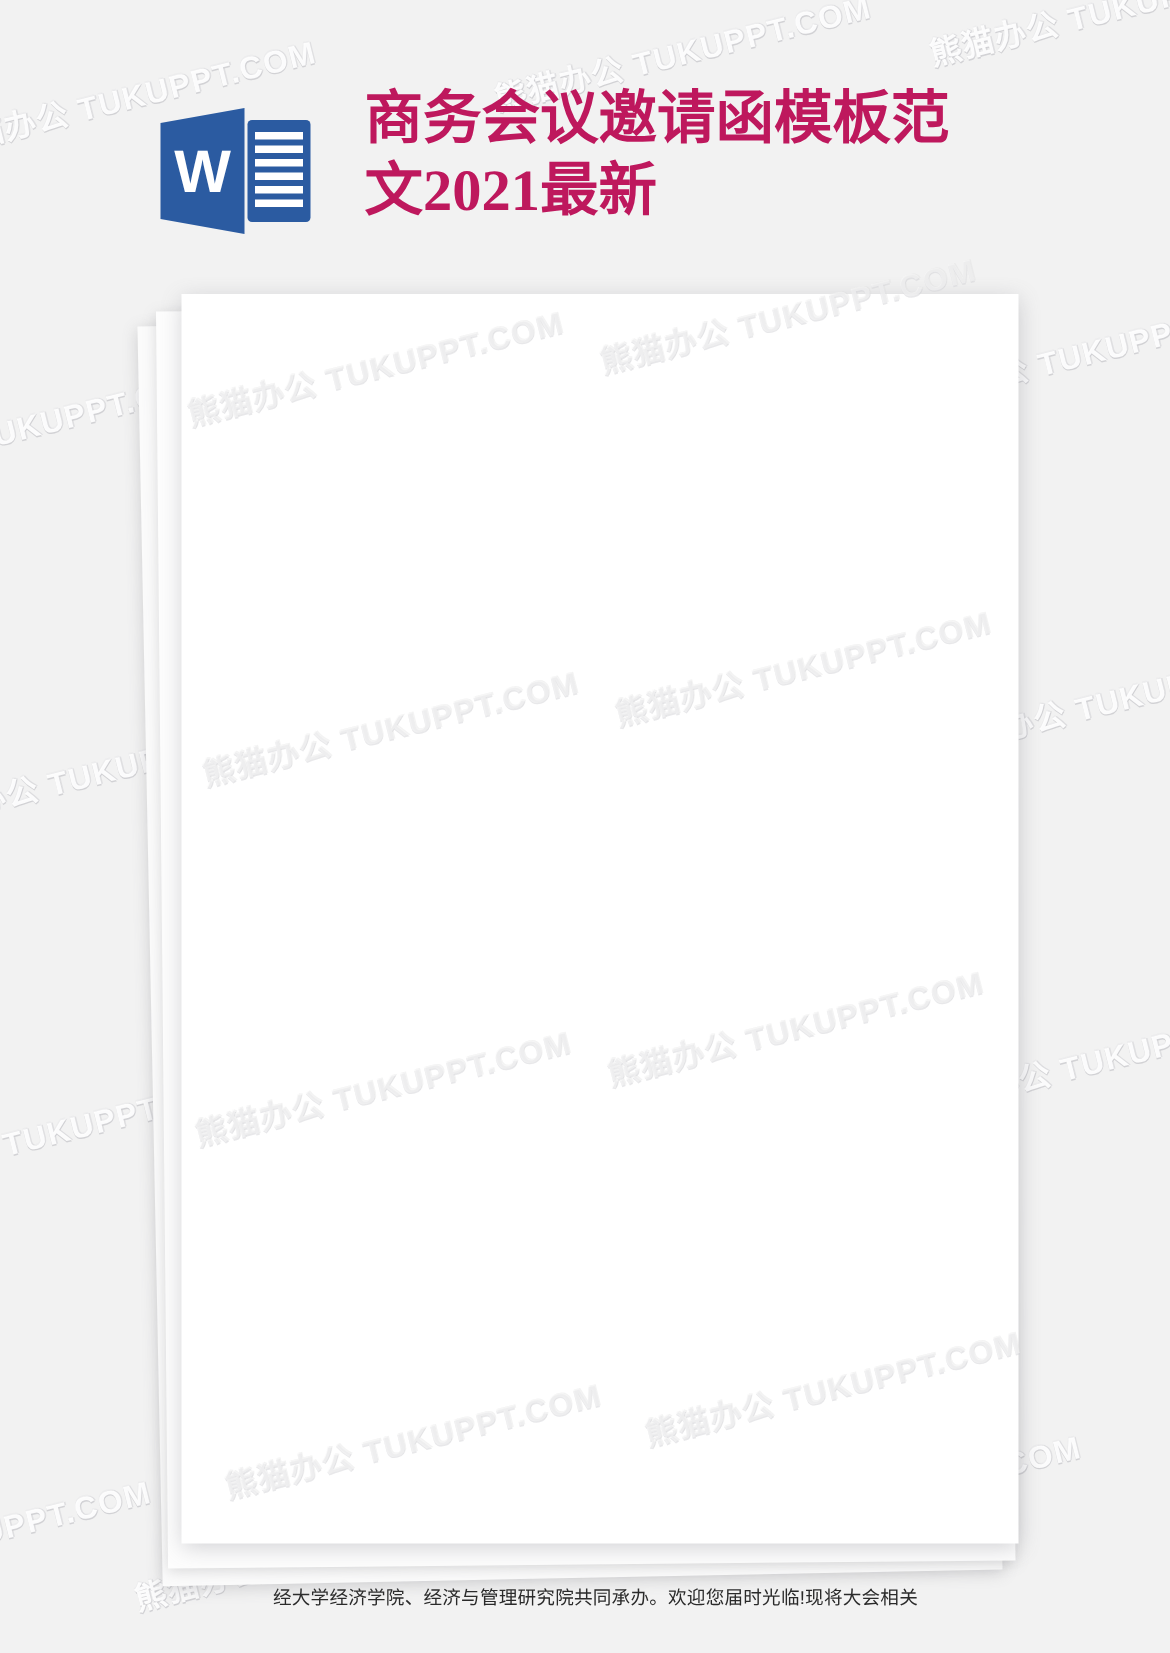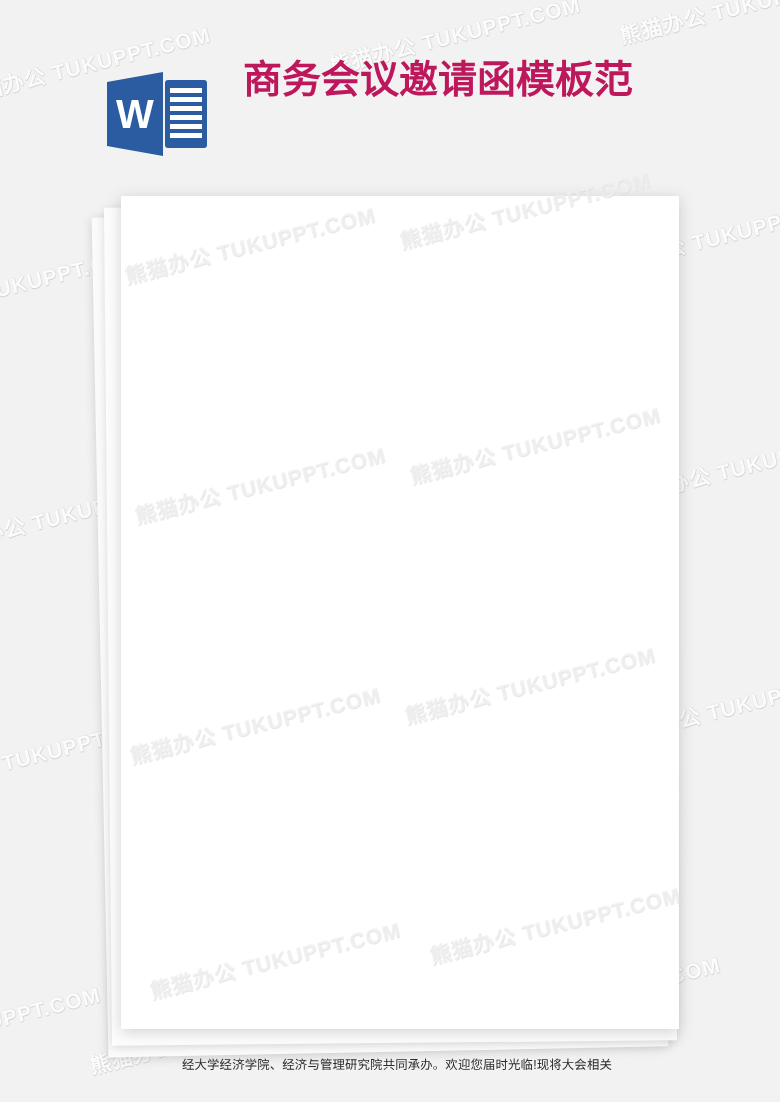--- a/index.html
+++ b/index.html
@@ -205,20 +205,21 @@
       <rect x="69" y="29" width="32" height="5" fill="#ffffff"></rect>
       <rect x="69" y="38" width="32" height="5" fill="#ffffff"></rect>
       <rect x="69" y="47" width="32" height="5" fill="#ffffff"></rect>
       <rect x="69" y="56" width="32" height="5" fill="#ffffff"></rect>
       <rect x="69" y="65" width="32" height="5" fill="#ffffff"></rect>
     </svg>
   </div>
 
   <div class="header-title">
     <div>商务会议邀请函模板范</div>
+    <div>文2021最新</div>
   </div>
 
 </div>
 
 <div class="stack">
   <div class="sheet sheet-back2"></div>
   <div class="sheet sheet-back1"></div>
   <div class="sheet sheet-front"></div>
 </div>
 

